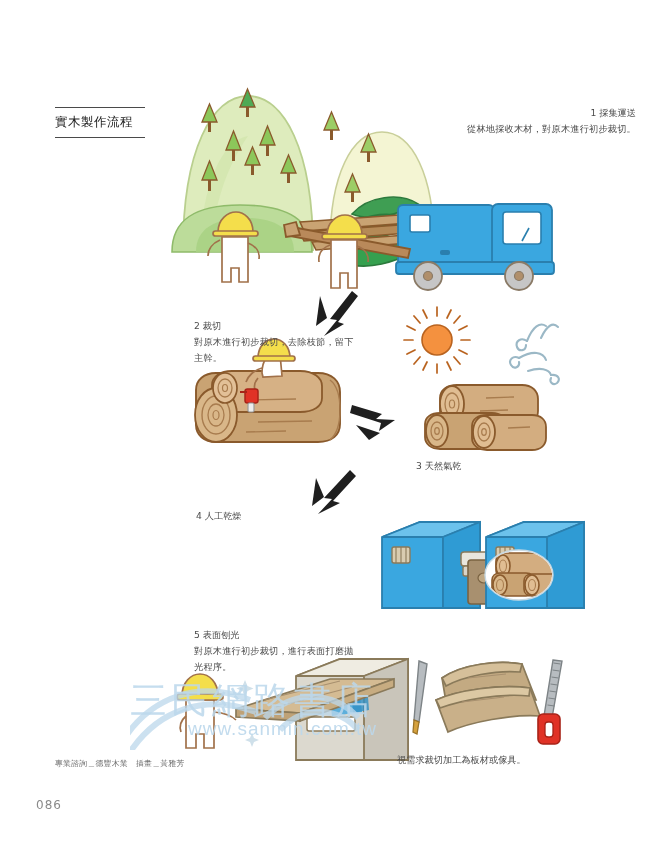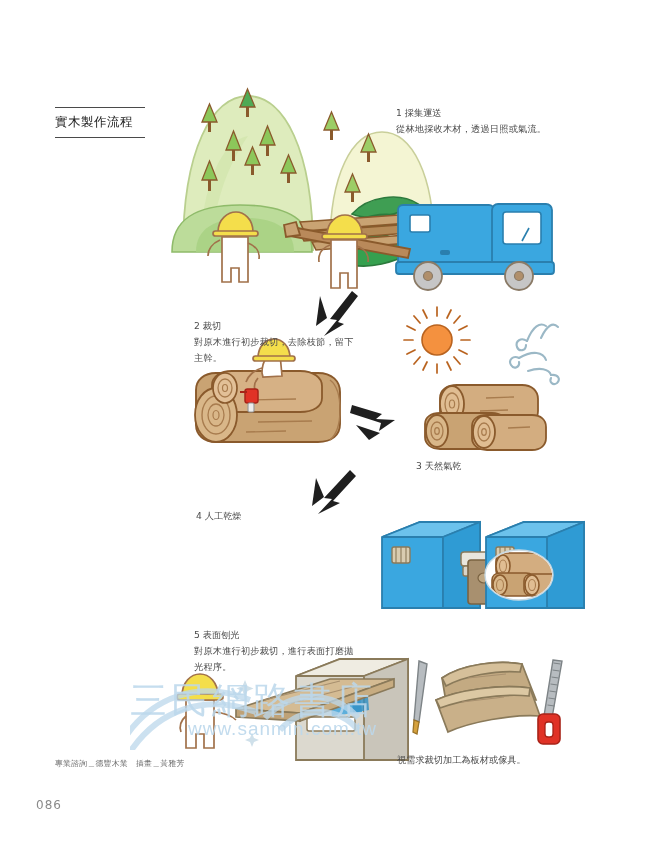--- a/index.html
+++ b/index.html
@@ -49,21 +49,21 @@
     margin-bottom: 1px;
     white-space: nowrap;
   }
   .step-body {
     font-size: 9.2px;
     line-height: 15.5px;
     color: #4b4b4b;
     letter-spacing: 0.2px;
   }
 
-  #step1 { left: 396px; top: 105px; width: 220px; }
+  #step1 { left: 416px; top: 105px; width: 220px; text-align: right; }
   #step2 { left: 194px; top: 318px; width: 165px; }
   #step3 { left: 392px; top: 458px; width: 225px; margin-left: 24px; }
   #step4 { left: 196px; top: 508px; width: 160px; }
   #step5 { left: 194px; top: 627px; width: 160px; }
 
   #final-caption {
     position: absolute;
     left: 397px;
     top: 752px;
     width: 220px;
@@ -466,21 +466,21 @@
   </svg>
 
   <div id="title-block">
     <div class="rule"></div>
     <div id="page-title">實木製作流程</div>
     <div class="rule"></div>
   </div>
 
   <div class="step" id="step1">
     <div class="step-head">1 採集運送</div>
-    <div class="step-body">從林地採收木材，透過日照或氣流。</div>
+    <div class="step-body">從林地採收木材，對原木進行初步裁切。</div>
   </div>
 
   <div class="step" id="step2">
     <div class="step-head">2 裁切</div>
     <div class="step-body">對原木進行初步裁切，去除枝節，留下主幹。</div>
   </div>
 
   <div class="step" id="step3">
     <div class="step-head">3 天然氣乾</div>
   </div>

